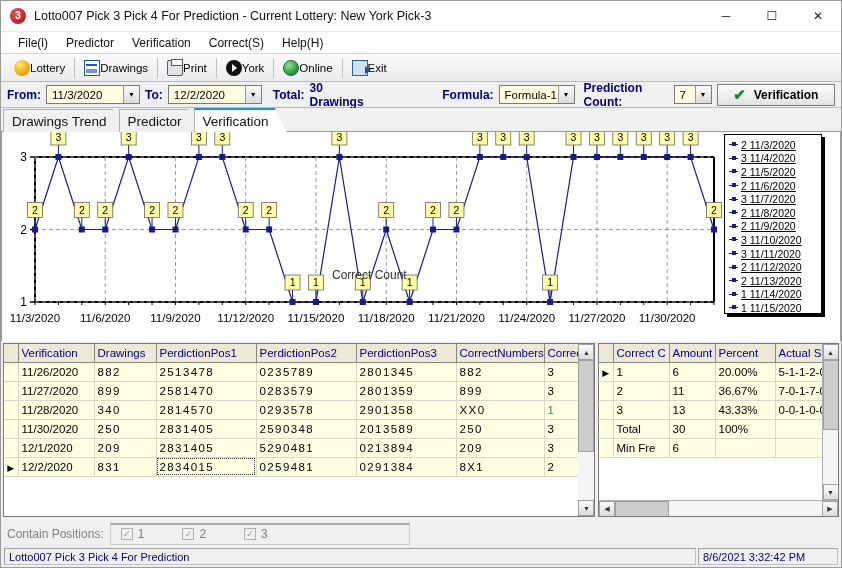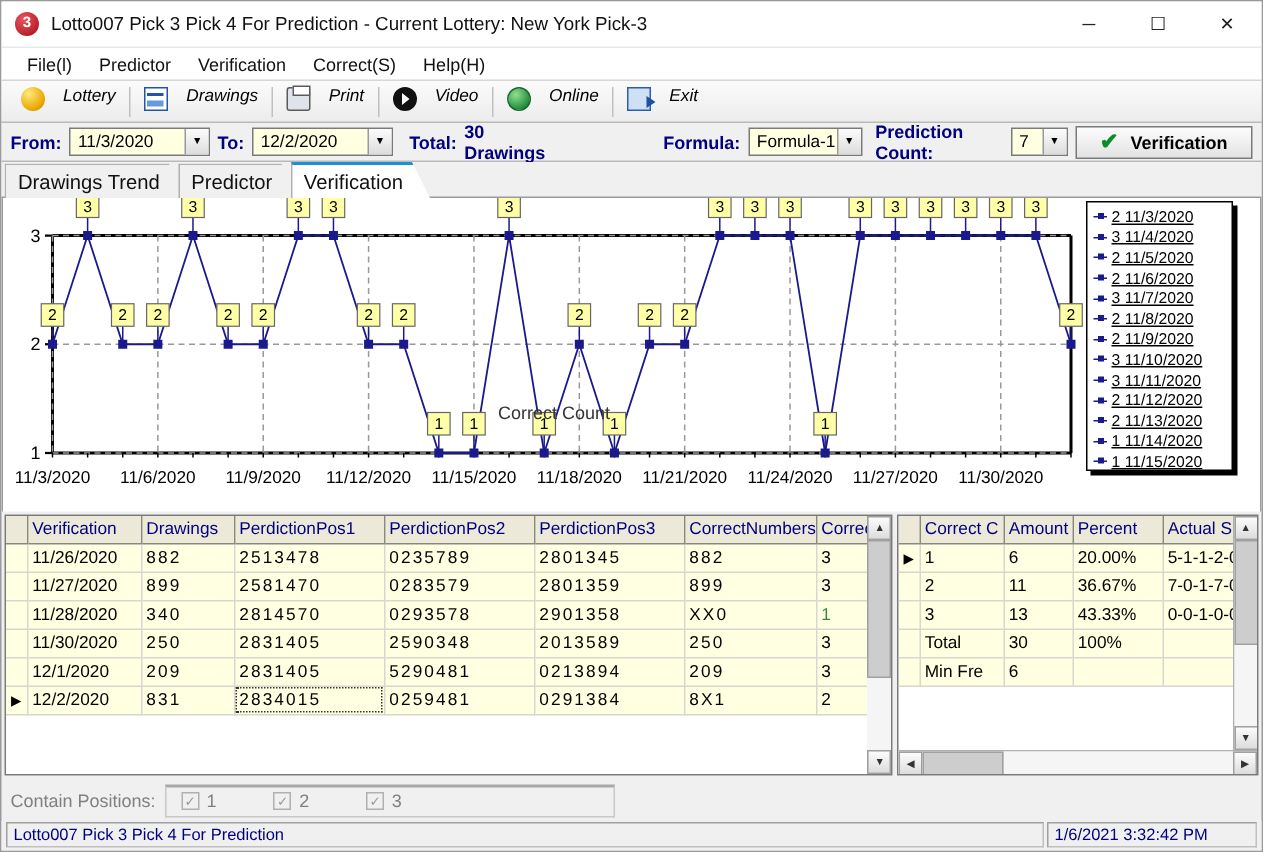--- a/index.html
+++ b/index.html
@@ -45,21 +45,21 @@
     flex: 0 0 22px; padding-left: 8px; border-bottom: 1px solid #d6d6d6;
   }
   .menu-item { padding: 2px 9px; font-size: 12px; color:#111; }
   
   .toolbar {
     height: 28px; flex: 0 0 28px;
     background: linear-gradient(#fbfbfb,#ececec);
     border-bottom: 1px solid #b9b9b9;
     display: flex; align-items: center; padding-left: 6px;
   }
-  .tb-btn { display:flex; align-items:flex-start; gap:12px; padding: 2px 7px; height:24px;font-style:italic; }
+  .tb-btn { display:flex; align-items:center; gap:0; padding: 2px 7px; height:24px; }
   .tb-label { font-size: 11.5px; color:#000; }
   .tb-sep { width:1px; height:20px; background:#c0c0c0; margin:0 2px; }
   .ico { width:16px; height:16px; display:inline-block; position:relative; }
   .ico-ball { border-radius:50%; background: radial-gradient(circle at 33% 28%, #ffe97a, #e8a400 70%, #b37800); }
   .ico-list { background:#fff; border:1.5px solid #2255aa; }
   .ico-list:before { content:""; position:absolute; left:1px; top:3px; width:11px; height:2px; background:#2255aa;}
   .ico-list:after { content:""; position:absolute; left:1px; top:8px; width:11px; height:4px; background:#6699dd;}
   .ico-print { background:#dfe4ea; border:1px solid #5a5a5a; border-radius:2px; }
   .ico-print:before { content:""; position:absolute; left:3px; top:-2px; width:10px; height:5px; background:#fff; border:1px solid #5a5a5a;}
   .ico-video { border-radius:50%; background:#111; }
@@ -248,21 +248,21 @@
       <span class="tb-label">Drawings</span>
     </div>
     <div class="tb-sep"></div>
     <div class="tb-btn">
       <span class="ico ico-print"></span>
       <span class="tb-label">Print</span>
     </div>
     <div class="tb-sep"></div>
     <div class="tb-btn">
       <span class="ico ico-video"></span>
-      <span class="tb-label">Video</span>
+      <span class="tb-label">York</span>
     </div>
     <div class="tb-sep"></div>
     <div class="tb-btn">
       <span class="ico ico-globe"></span>
       <span class="tb-label">Online</span>
     </div>
     <div class="tb-sep"></div>
     <div class="tb-btn">
       <span class="ico ico-exit"></span>
       <span class="tb-label">Exit</span>
@@ -731,16 +731,16 @@
       </div>
       <div class="cb-item">
         <span class="cbox">✓</span>
         <span>3</span>
       </div>
     </div>
   </div>
 
   <div class="statusbar">
     <div class="sb-pane sb-main">Lotto007 Pick 3 Pick 4 For Prediction</div>
-    <div class="sb-pane sb-time">1/6/2021 3:32:42 PM</div>
+    <div class="sb-pane sb-time">8/6/2021 3:32:42 PM</div>
   </div>
 
 </div>
 
 </body></html>

